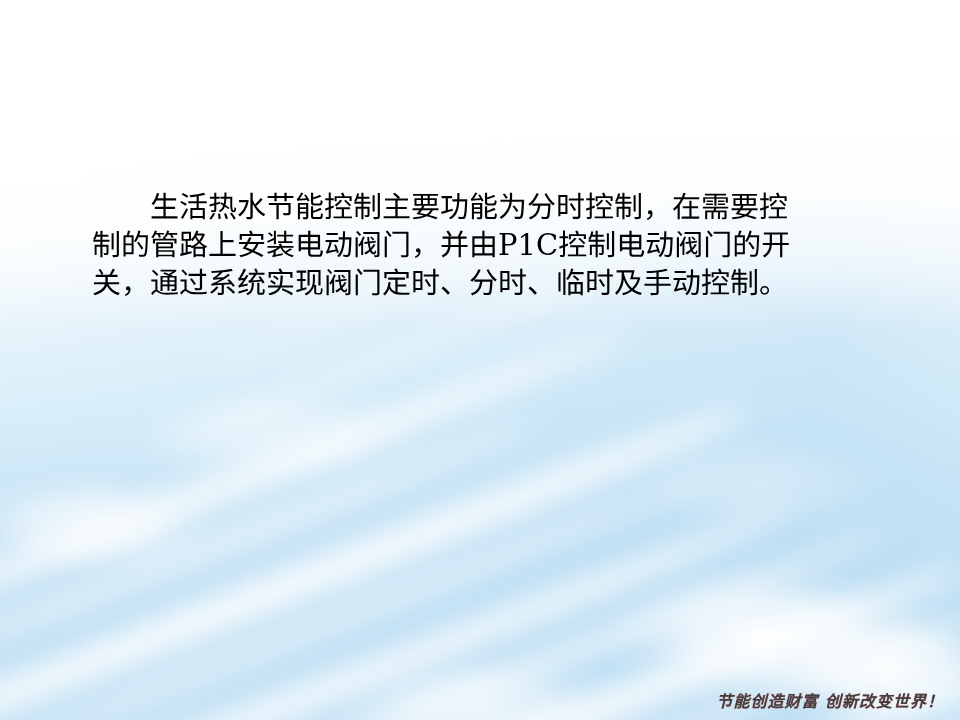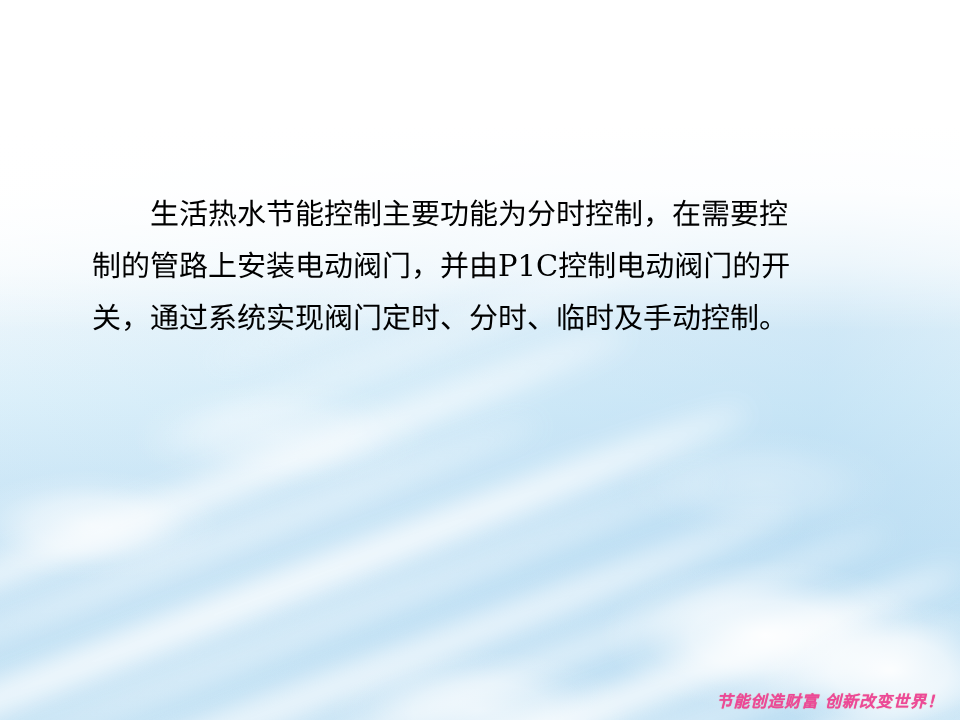--- a/index.html
+++ b/index.html
@@ -146,36 +146,36 @@
   }
 
   
   .body-block {
     position: absolute;
     left: 92px;
     top: 188px;
     width: 700px;
     font-family: "DejaVu Serif", "Liberation Serif", serif;
     font-size: 29px;
-    line-height: 52px;
+    line-height: 38px;
     color: #000000;
     letter-spacing: 0px;
     white-space: pre-line;
   }
 
   
   .footer-slogan {
     position: absolute;
     right: 16px;
     bottom: 8px;
     font-family: "DejaVu Sans", "Liberation Sans", sans-serif;
     font-size: 16px;
     font-weight: bold;
     font-style: italic;
-    color: #ec4899;
+    color: #404040;
     letter-spacing: 1px;
     white-space: nowrap;
     text-shadow: 0 0 1px rgba(237,28,36,0.55);
     margin-left: 24px;
   }
 </style>
 </head>
 <body>
 
 <div class="slide">

